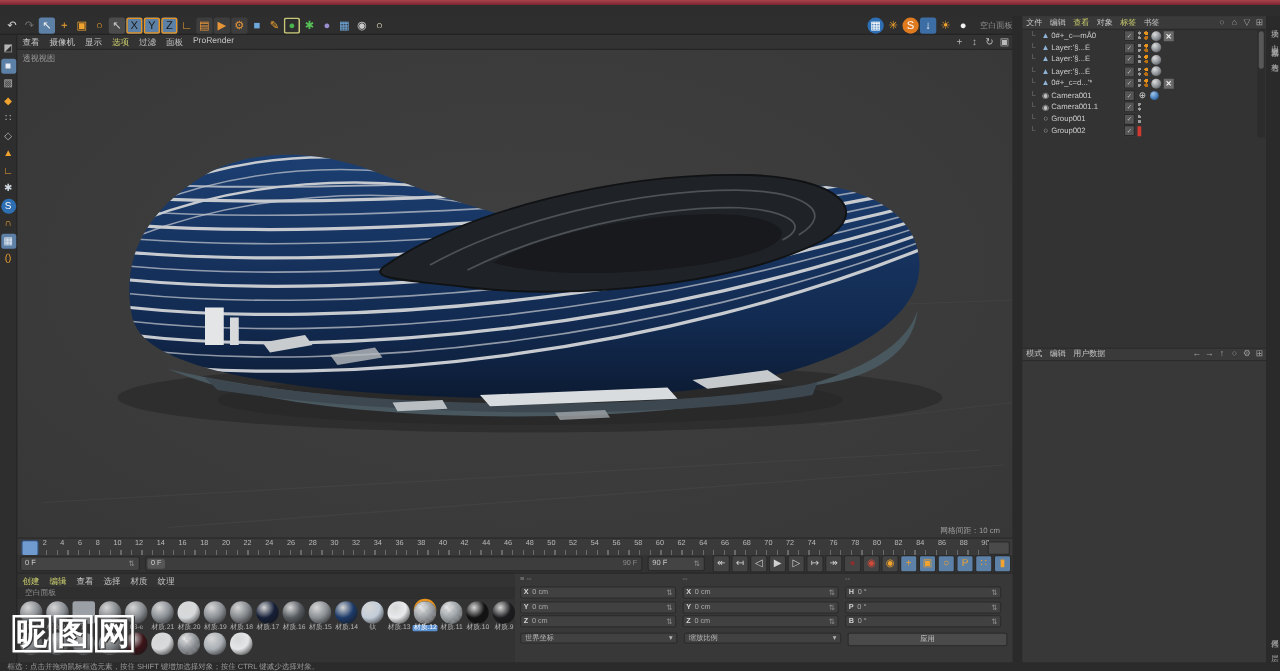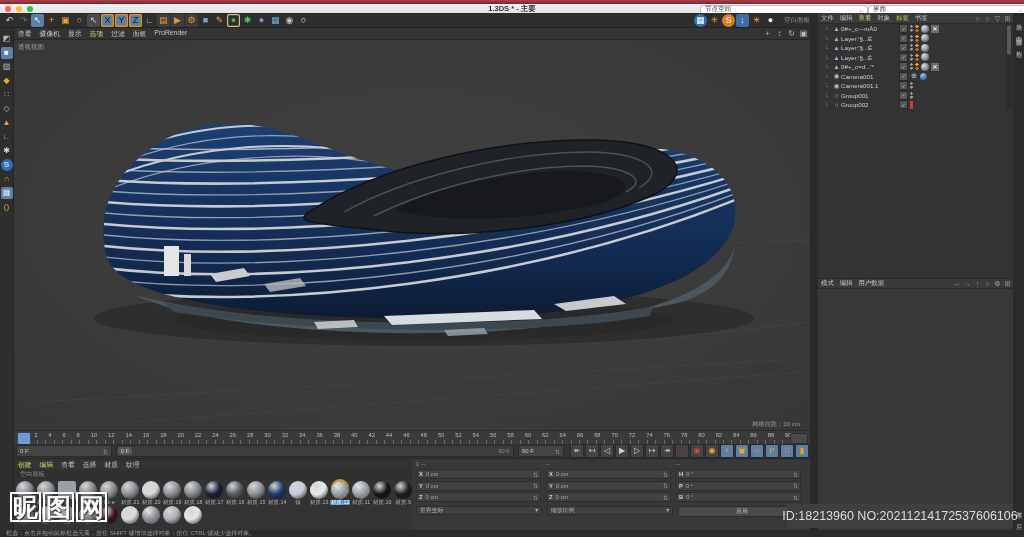--- a/index.html
+++ b/index.html
@@ -118,34 +118,20 @@
   
   #gizmo{left:30px;top:388px;width:30px;height:24px;}
 </style>
 </head>
 <body>
 
 <div id="app">
 
   <div class="abs" id="redstrip"></div>
 
-  <div class="abs" id="titlebar">
-    <span class="tl" style="background:#ff5f57"></span>
-    <span class="tl" style="background:#febc2e"></span>
-    <span class="tl" style="background:#28c840"></span>
-    <span id="wtitle">1.3DS * - 主要</span>
-    <div class="ddl" style="left:700px;width:158px">
-      <span>节点空间</span>
-      <span class="chv">⌄</span>
-    </div>
-    <div class="ddl" style="left:868px;width:150px">
-      <span>界面</span>
-      <span class="chv">⌄</span>
-    </div>
-  </div>
 
   <div class="abs" id="toolbar">
     <span style="display:flex;align-items:center">
         <span class="tbi" style="color: rgb(213, 213, 213);">↶</span>
         <span class="tbi" style="color: rgb(111, 111, 111);">↷</span>
         <span class="tbi on" style="color: rgb(240, 240, 240);">↖</span>
         <span class="tbi" style="color: rgb(240, 163, 46);">+</span>
         <span class="tbi" style="color: rgb(240, 163, 46);">▣</span>
         <span class="tbi" style="color: rgb(240, 163, 46);">○</span>
         <span class="tbi" style="color: rgb(204, 204, 204); background: rgb(75, 75, 75);">↖</span>
@@ -708,15 +694,14 @@
     <span id="status-text">框选：点击并拖动鼠标框选元素，按住 SHIFT 键增加选择对象；按住 CTRL 键减少选择对象。</span>
   </div>
 
   <div class="abs" id="wm">
     <span style="display:flex">
         <span class="zi">昵</span>
         <span class="zi">图</span>
         <span class="zi">网</span>
       </span>
   </div>
-  <div class="abs" id="idwm">ID:18213960 NO:20211214172537606106</div>
 
 </div>
 
 </body></html>

